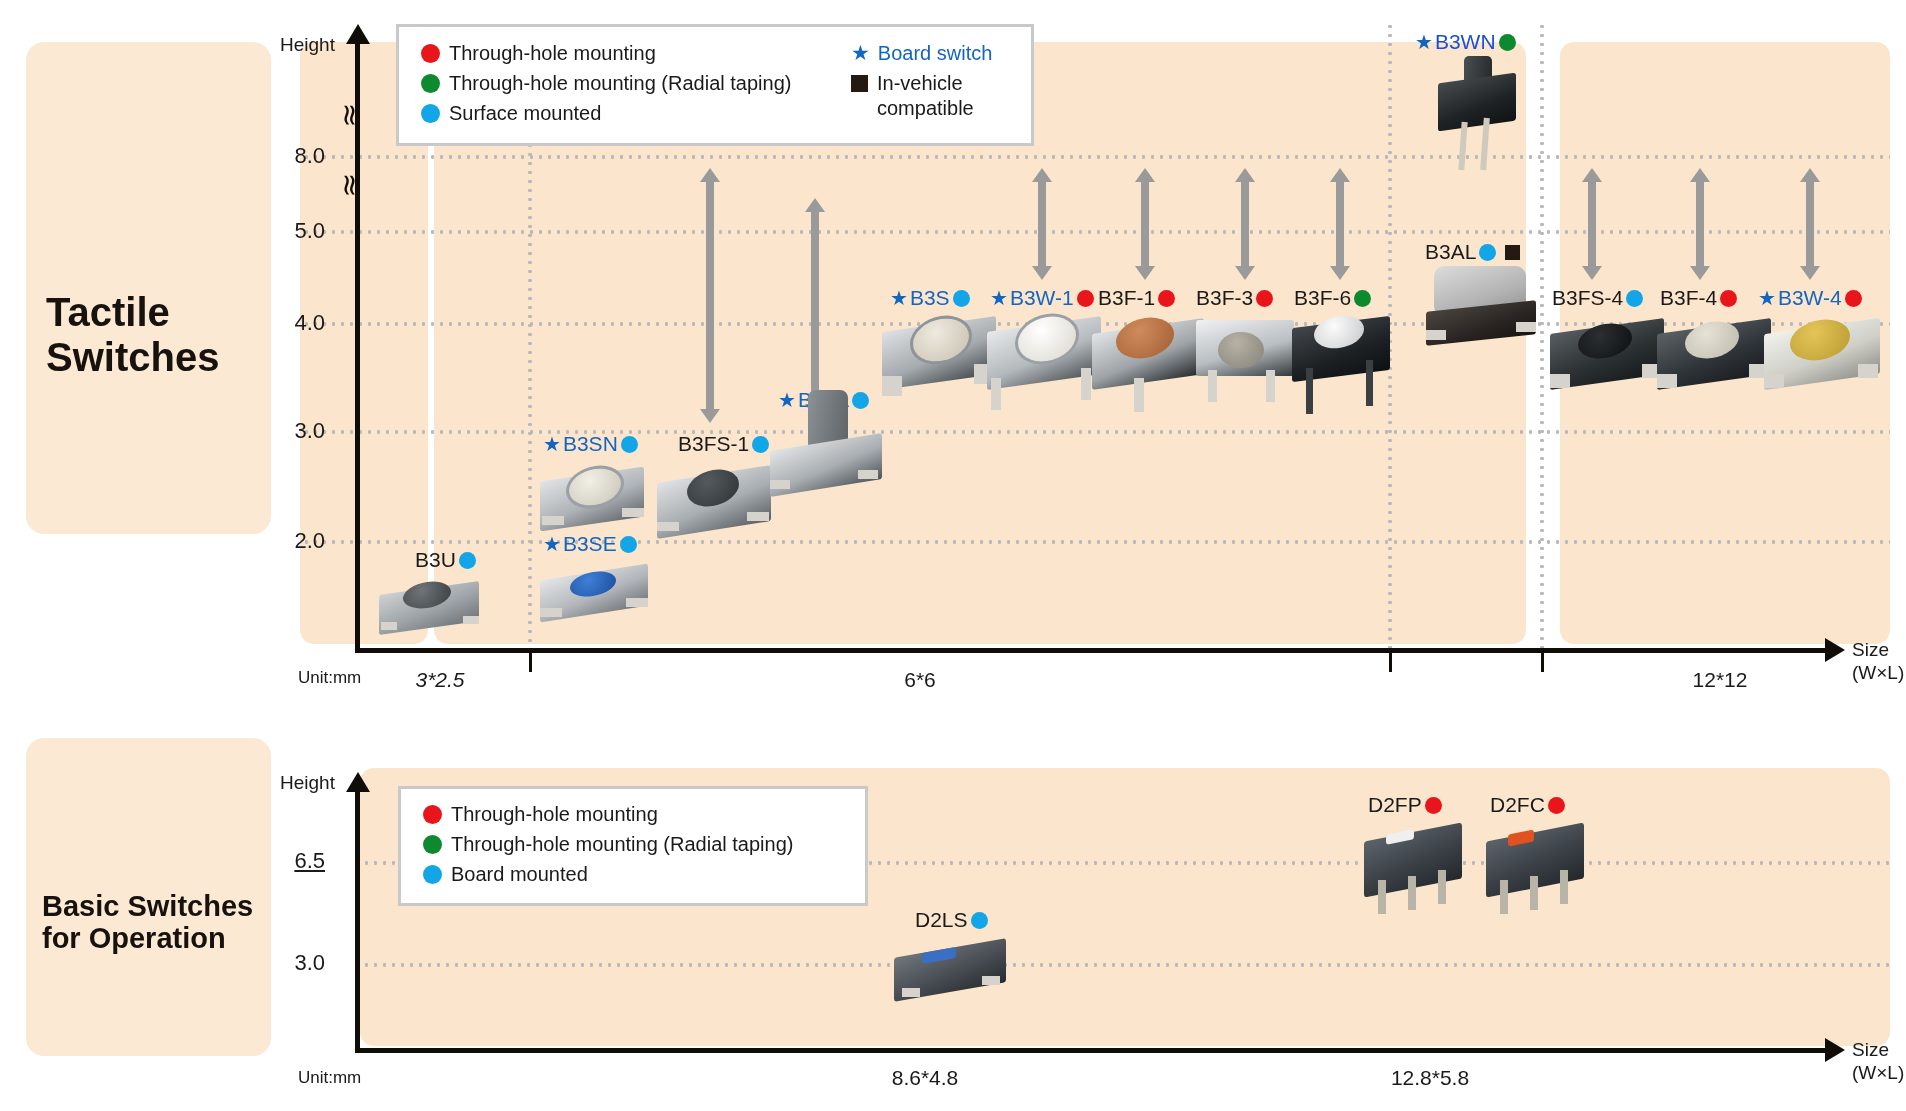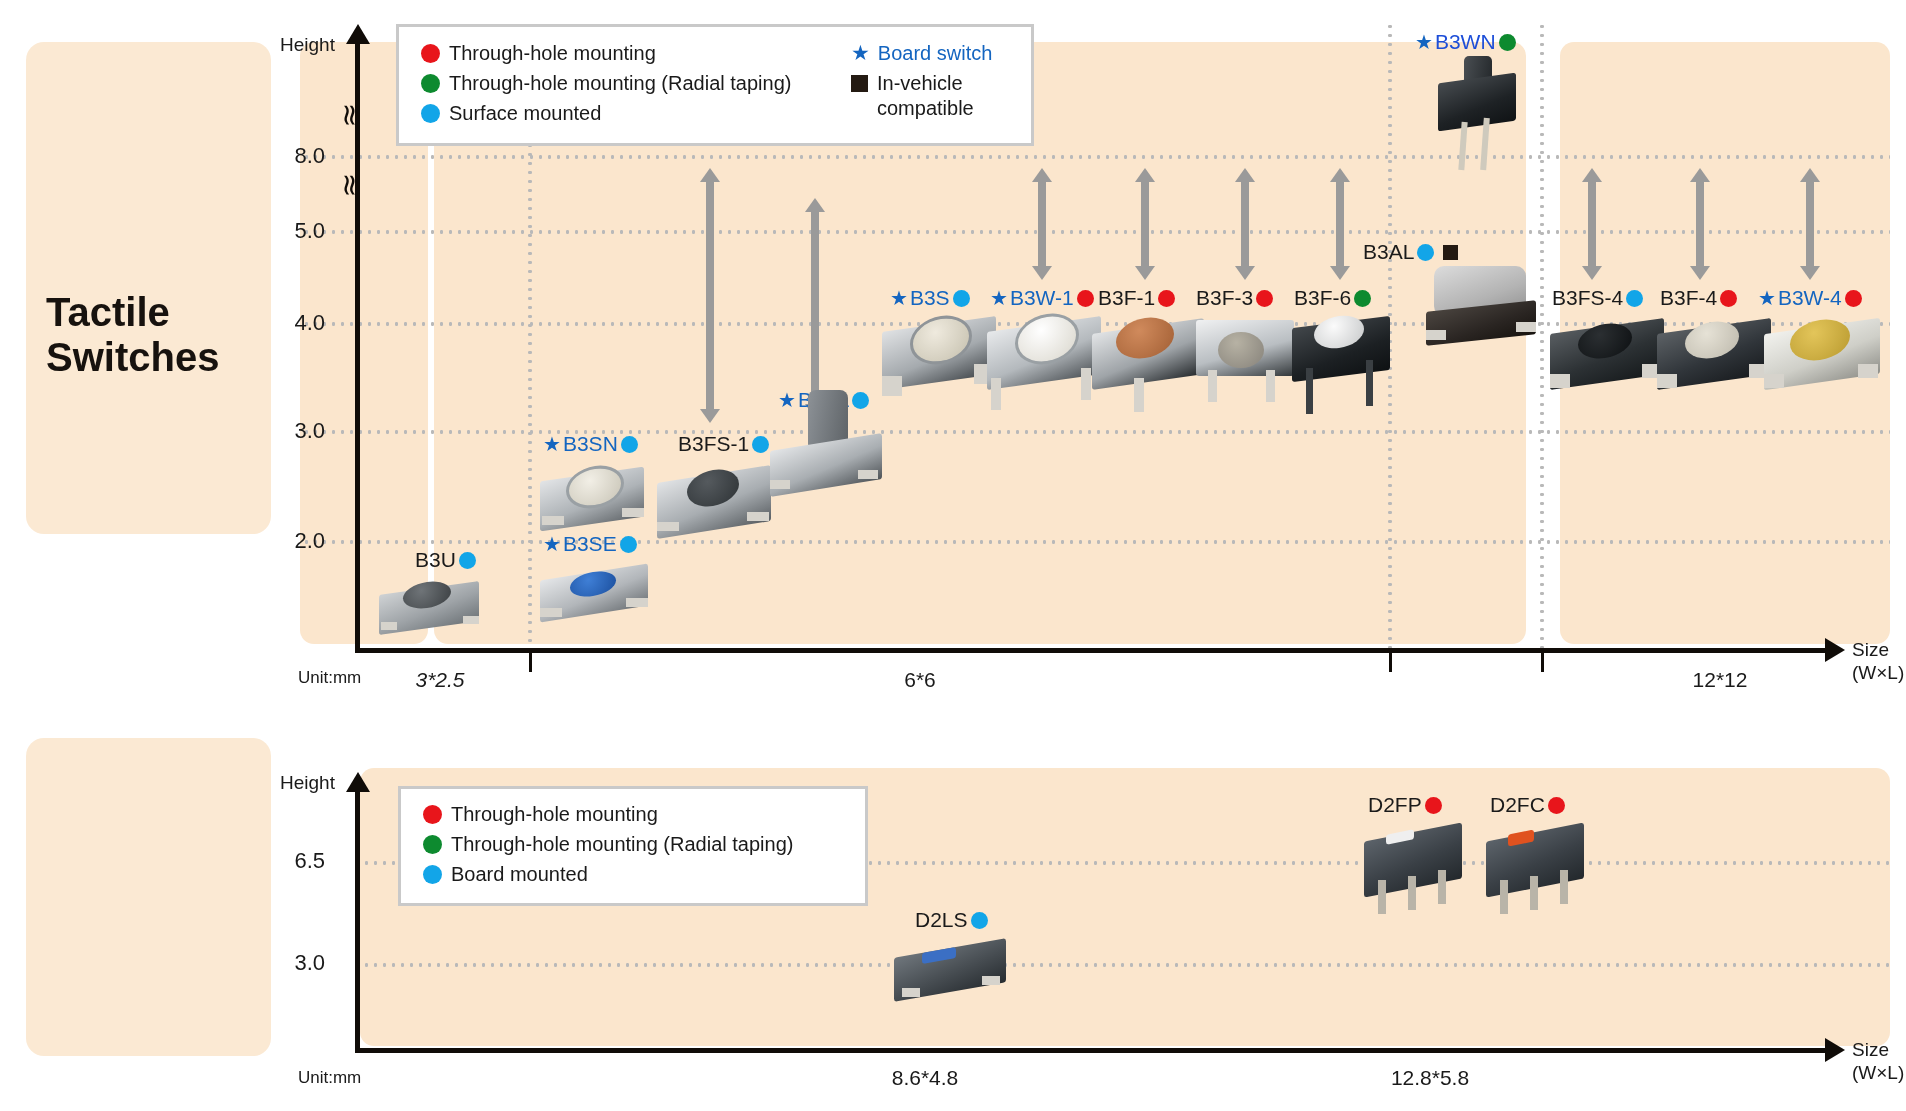--- a/index.html
+++ b/index.html
@@ -320,21 +320,21 @@
     <span class="nm" style="color:#1d4ed8;">B3WN</span>
     <span class="mdot" style="background:#0d8a2f;"></span>
   </div>
   <div class="sw" style="left:1432px;top:56px;width:96px;height:120px;">
     <div class="cap" style="left:32px;top:0;width:28px;height:30px;border-radius:5px;background:linear-gradient(100deg,#4a4f53,#24282b);"></div>
     <div class="body" style="left:6px;top:22px;width:78px;height:48px;background:linear-gradient(165deg,#464b4f,#1e2225 60%,#101315);transform:skewY(-8deg);"></div>
     <div class="legl" style="left:28px;top:66px;width:6px;height:48px;background:#cfcabd;transform:rotate(4deg);"></div>
     <div class="legl" style="left:50px;top:62px;width:6px;height:52px;background:#cfcabd;transform:rotate(4deg);"></div>
   </div>
 
-  <div class="item-label" style="left:1363px;top:240px;">
+  <div class="item-label" style="left:1425px;top:240px;">
     <span class="nm">B3AL</span>
     <span class="mdot" style="background:#12a5e8;"></span>
     <span class="msq" style="background:#241a12;"></span>
   </div>
   <div class="sw" style="left:1422px;top:266px;width:120px;height:90px;">
     <div class="cap" style="left:12px;top:0;width:92px;height:50px;border-radius:10px;background:linear-gradient(160deg,#dcdcdc,#b3b3b3 60%,#8e8e8e);"></div>
     <div class="body" style="left:4px;top:40px;width:110px;height:34px;background:linear-gradient(165deg,#4b4540,#2a2522 60%,#17130f);transform:skewY(-6deg);"></div>
     <div class="legl" style="left:4px;top:64px;width:20px;height:10px;"></div>
     <div class="legl" style="left:94px;top:56px;width:20px;height:10px;"></div>
   </div>
@@ -370,31 +370,33 @@
     <div class="body" style="left:2px;top:14px;width:116px;height:56px;background:linear-gradient(165deg,#f2f2ee,#cfcfc8 55%,#8e8e88);transform:skewY(-8deg);"></div>
     <div class="cap" style="left:28px;top:8px;width:60px;height:40px;background:radial-gradient(circle at 40% 30%,#e3c55a,#b99a2f);transform:skewY(-8deg);"></div>
     <div class="legl" style="left:2px;top:62px;width:20px;height:14px;"></div>
     <div class="legl" style="left:96px;top:52px;width:20px;height:14px;"></div>
   </div>
 </div>
 
 <div class="chart" style="left:0;top:0;width:1906px;height:1111px;">
 
   <div class="plaque" style="left:26px;top:738px;width:245px;height:318px;"></div>
+  <div class="plaque-label" style="left:42px;top:890px;width:244px;font-size:29px;white-space:pre-line;">Basic Switches
+for Operation</div>
 
   <div class="plotbg" style="left:360px;top:768px;width:1530px;height:278px;"></div>
 
   <div class="hgrid" style="left:362px;top:861px;width:1528px;"></div>
   <div class="hgrid" style="left:362px;top:963px;width:1528px;"></div>
 
   <div class="axis-v" style="left:355px;top:790px;height:258px;"></div>
   <div class="axis-arrow-up" style="left:346px;top:772px;"></div>
   <div class="axis-title" style="left:280px;top:772px;">Height</div>
 
-  <div class="ytick" style="left:255px;top:848px;width:70px;">6.5</div>
+  <div class="ytick" style="left:255px;top:848px;width:70px;text-decoration:underline;">6.5</div>
   <div class="ytick" style="left:255px;top:950px;width:70px;">3.0</div>
 
   <div class="axis-h" style="left:355px;top:1048px;width:1472px;"></div>
   <div class="axis-arrow-right" style="left:1825px;top:1038px;"></div>
   <div class="axis-title sz" style="left:1852px;top:1038px;">
     <span>Size</span><br>
     <span>(W×L)</span>
   </div>
   <div class="unit" style="left:298px;top:1068px;">Unit:mm</div>
 

